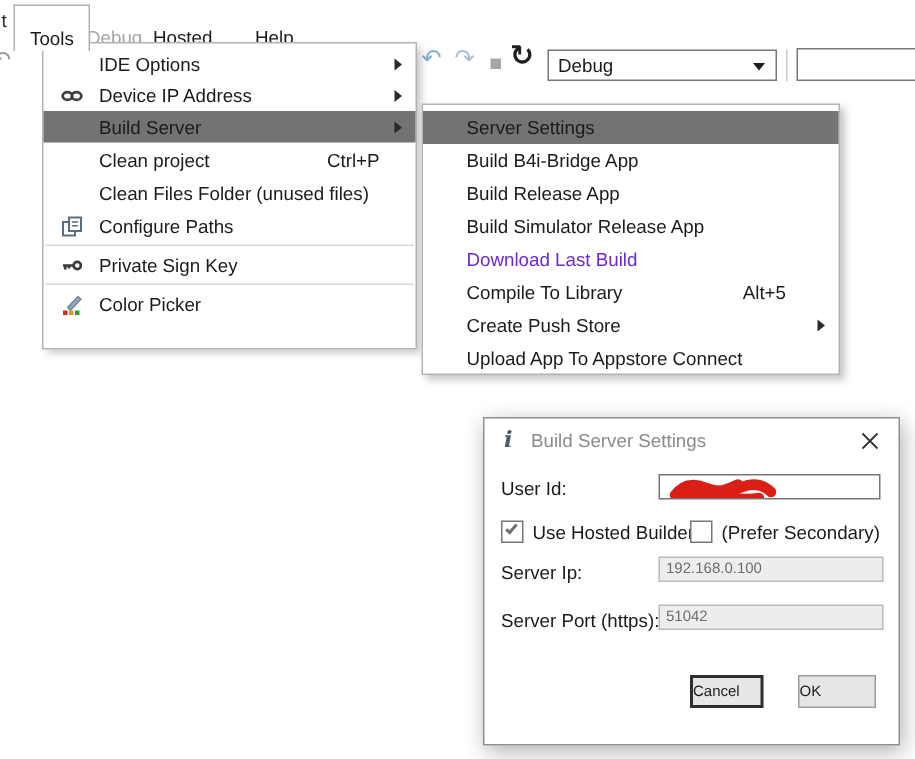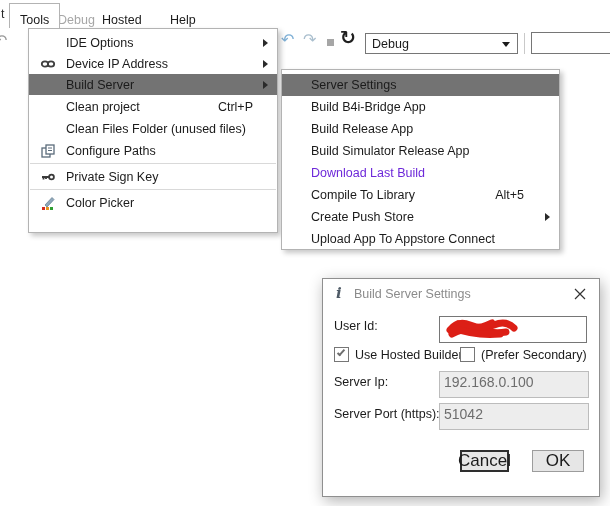--- a/index.html
+++ b/index.html
@@ -2,21 +2,21 @@
 <html><head>
 <meta charset="utf-8">
 <style>
   * { margin:0; padding:0; box-sizing:border-box; }
   html,body { background:#fff; }
   body { font-family:"Liberation Sans","DejaVu Sans",sans-serif; font-size:12.5px; color:#1b1b1b; }
   #screen { position:relative; width:610px; height:506px; background:#ffffff; overflow:hidden; }
 
   
   .menubar { position:absolute; left:0; top:0; width:610px; height:28px; background:#fff; }
-  .menubar-item { position:absolute; top:3px; height:25px; display:flex; align-items:flex-end; padding:1px 10px; }
+  .menubar-item { position:absolute; top:3px; height:25px; display:flex; align-items:flex-start; padding:15px 10px; }
   .menubar-item.open { border:1px solid #b3b3b3; border-bottom:none; background:#fff; z-index:6; }
   .menubar-item.disabled { color:#a6a6a6; }
   .partial-letter { position:absolute; left:1px; top:7px; color:#2a2a2a; }
 
   
   .toolbar { position:absolute; left:0; top:28px; width:610px; height:30px; background:#fff; }
   .tb-glyph { position:absolute; font-size:16px; line-height:16px; }
   .tb-square { position:absolute; width:7px; height:7px; background:#a6a6a6; }
   .combo { position:absolute; left:365px; top:5px; width:153px; height:21px; border:1px solid #767676; background:#fff; display:flex; align-items:center; padding-left:6px; }
   .combo-arrow { position:absolute; right:7px; top:8px; width:0; height:0; border-left:4px solid transparent; border-right:4px solid transparent; border-top:5px solid #1b1b1b; }
@@ -40,25 +40,25 @@
   .menu-sep { height:1px; background:#d9d9d9; margin:1px 1px 2px 1px; }
   .menu-icon { position:absolute; left:10px; width:18px; height:18px; display:flex; align-items:center; justify-content:center; }
 
   
   .dialog { position:absolute; left:322px; top:278px; width:278px; height:219px; background:#fff; border:1px solid #8f8f8f; box-shadow:2px 4px 14px rgba(0,0,0,0.30); z-index:8; }
   .dlg-titlebar { position:absolute; left:0; top:0; width:100%; height:30px; display:flex; align-items:center; }
   .dlg-info-icon { position:absolute; left:13px; top:5px; font-family:"DejaVu Serif",serif; font-style:italic; font-weight:bold; font-size:15px; color:#4e5a66; }
   .dlg-title { position:absolute; left:31px; top:8px; color:#8b8b8b; }
   .dlg-close { position:absolute; right:10px; top:6px; width:18px; height:18px; display:flex; align-items:center; justify-content:center; cursor:default; }
   .dlg-label { position:absolute; color:#1b1b1b; }
-  .dlg-input { position:absolute; height:27px; border:1px solid #767676; background:#fff; padding:2px 4px; font-size:14px; color:#1b1b1b; overflow:hidden; }
+  .dlg-input { position:absolute; height:17px; border:1px solid #767676; background:#fff; padding:2px 4px; font-size:10px; color:#1b1b1b; overflow:hidden; }
   .dlg-input.disabled { background:#ededed; border-color:#bcbcbc; color:#6d6d6d; }
   .checkbox { position:absolute; width:15px; height:15px; border:1px solid #767676; background:#fff; }
   .checkbox .check { position:absolute; left:2px; top:2px; width:8px; height:4px; border-left:2px solid #6e6e6e; border-bottom:2px solid #6e6e6e; transform:rotate(-48deg); }
-  .btn { position:absolute; height:22px; background:#e6e6e6; border:1px solid #9c9c9c; display:flex; align-items:center; justify-content:center; font-size:17px; color:#1b1b1b; }
+  .btn { position:absolute; height:22px; background:#e6e6e6; border:1px solid #9c9c9c; display:flex; align-items:center; font-size:10px; color:#1b1b1b; }
   .btn.default { border:2px solid #2e2e2e; }
 </style>
 </head>
 <body>
 
 <div id="screen">
 
   <div class="menubar">
     <span class="partial-letter">t</span>
     <div class="menubar-item open" style="left:9px;">

